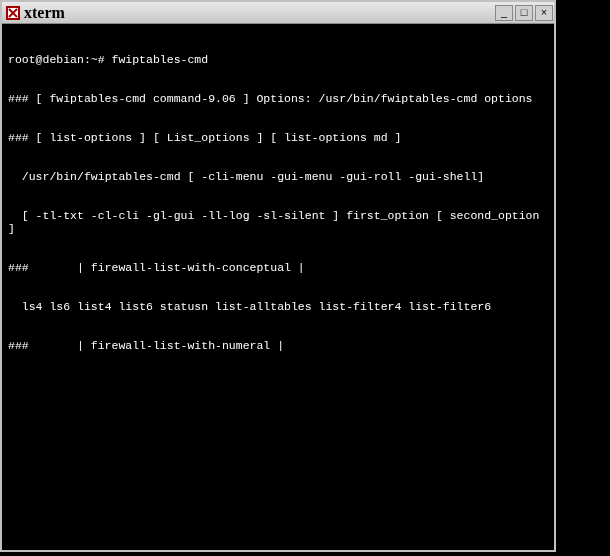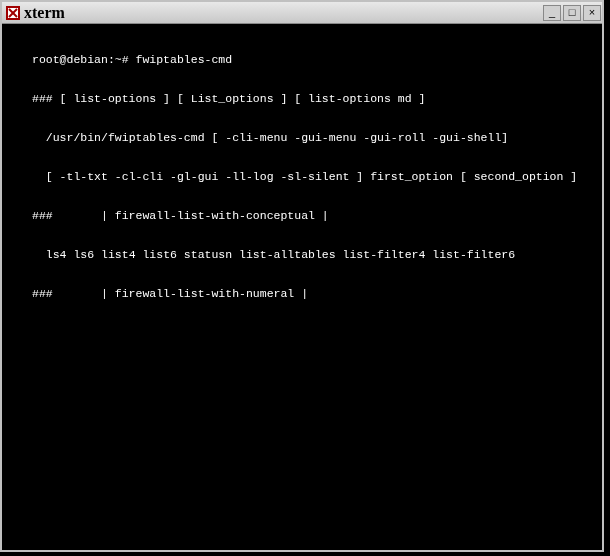--- a/index.html
+++ b/index.html
@@ -5,21 +5,21 @@
   html, body {
     margin: 0;
     padding: 0;
     width: 610px;
     height: 556px;
     overflow: hidden;
     font-family: Arial, Helvetica, sans-serif;
     background: #000;
   }
   .window {
-    width: 604px;
+    width: 556px;
     height: 552px;
     border: 2px solid #c0c0c0;
     background: #a3a3a3;
     box-sizing: border-box;
     display: flex;
     flex-direction: column;
   }
   .titlebar {
     height: 22px;
     background: linear-gradient(#e8e8e8, #c8c8c8);
@@ -64,21 +64,20 @@
     padding: 3px 6px;
     overflow: hidden;
     font-family: "Courier New", monospace;
     font-size: 11.5px;
     line-height: 13px;
     color: #ffffff;
     white-space: pre-wrap;
   }
   .terminal .line {
     display: block;
-    margin-left: 24px;
   }
   .prompt .user { color: #fff; }
 </style>
 </head>
 <body>
 
 <div class="window">
   <div class="titlebar">
     <span class="icon">
       <svg width="14" height="14" viewBox="0 0 14 14">
@@ -90,20 +89,21 @@
     </span>
     <span class="title">xterm</span>
     <div class="buttons">
       <div class="btn">_</div>
       <div class="btn">□</div>
       <div class="btn">×</div>
     </div>
   </div>
   <div class="terminal">
     <span class="line prompt"><span class="user">root@debian:~# fwiptables-cmd</span></span>
+    <span class="line">### [ fwiptables-cmd command-9.06 ] Options: /usr/bin/fwiptables-cmd options</span>
     <span class="line">### [ list-options ] [ List_options ] [ list-options md ]</span>
     <span class="line">  /usr/bin/fwiptables-cmd [ -cli-menu -gui-menu -gui-roll -gui-shell]</span>
     <span class="line">  [ -tl-txt -cl-cli -gl-gui -ll-log -sl-silent ] first_option [ second_option ]</span>
     <span class="line">###       | firewall-list-with-conceptual |</span>
     <span class="line">  ls4 ls6 list4 list6 statusn list-alltables list-filter4 list-filter6</span>
     <span class="line">###       | firewall-list-with-numeral |</span>
     
     
     
     

